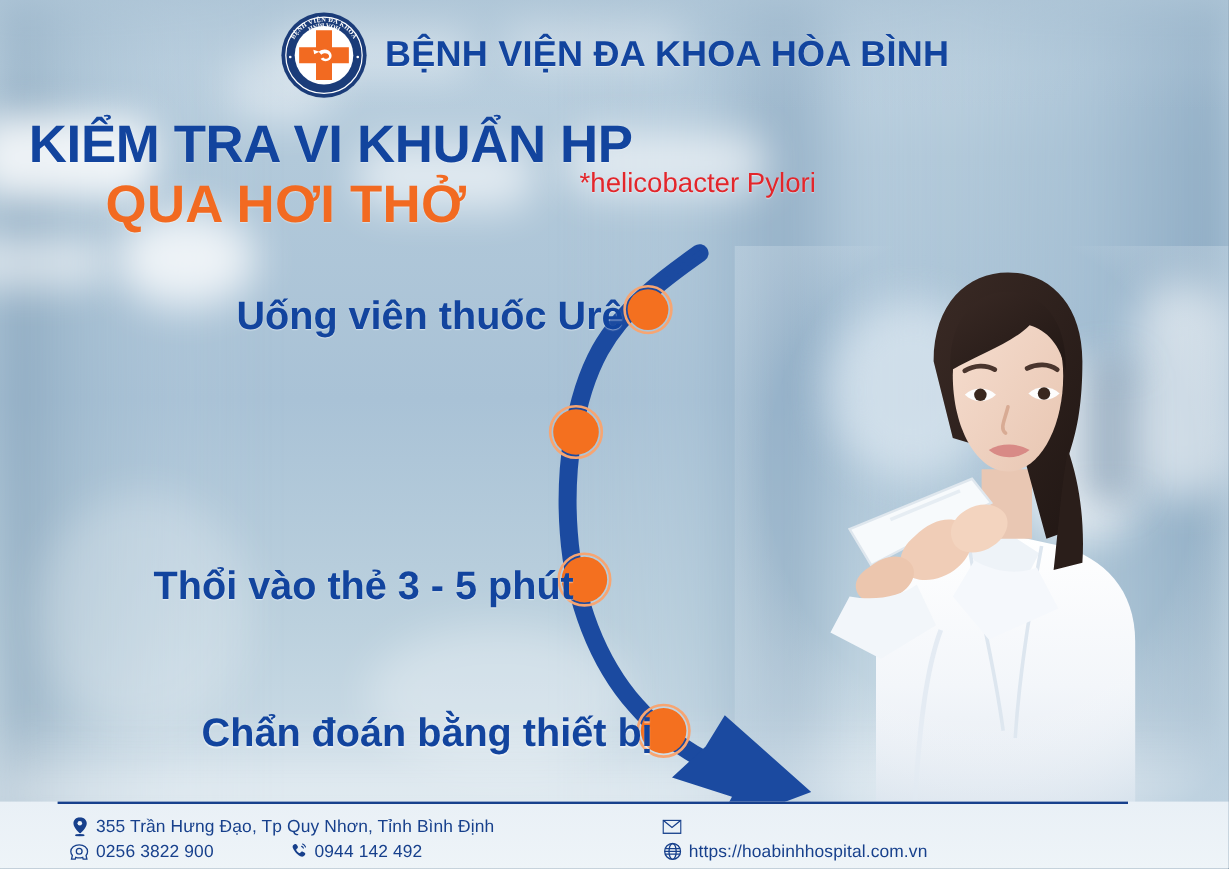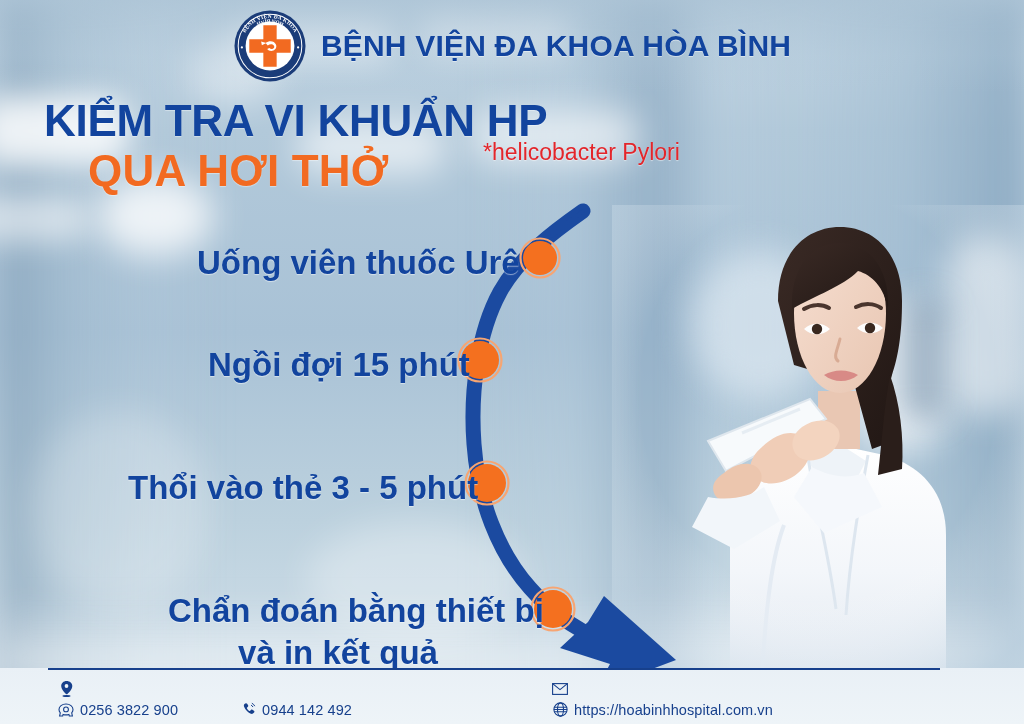--- a/index.html
+++ b/index.html
@@ -54,21 +54,21 @@
     font-size:30px;font-weight:bold;letter-spacing:.2px;
     color:#12449e;white-space:nowrap;
     text-shadow:0 1px 0 rgba(255,255,255,.45);
   }
 
   
   .title-wrap{position:absolute;left:0;top:98px;width:690px;}
   .title-line1{
     font-size:44px;font-weight:bold;color:#12449e;
     letter-spacing:-.3px;white-space:nowrap;
-    margin-left:44px;line-height:1.05;
+    margin-left:24px;line-height:1.05;
     text-shadow:0 1px 1px rgba(255,255,255,.4);
   }
   .title-line2{
     font-size:44px;font-weight:bold;color:#f26a21;
     letter-spacing:.2px;white-space:nowrap;
     margin-left:88px;line-height:1.05;margin-top:4px;
     text-shadow:0 1px 1px rgba(255,255,255,.4);
   }
   .title-note{
     position:absolute;left:483px;top:41px;
@@ -262,41 +262,40 @@
       <circle class="dot-ring" cx="487" cy="483" r="21.5"></circle>
     </g>
     <g>
       <circle class="dot-core" cx="553" cy="609" r="19"></circle>
       <circle class="dot-ring" cx="553" cy="609" r="21.5"></circle>
     </g>
   </svg>
 
   <div class="steps">
     <div class="step s1">Uống viên thuốc Urê</div>
-    <div class="step s2">Ngồi đợi 15 phút</div>
     <div class="step s3">Thổi vào thẻ 3 - 5 phút</div>
     <div class="step s4">
       <div>Chẩn đoán bằng thiết bị</div>
-      <div>và in kết quả</div>
     </div>
   </div>
 
   <div class="footer-band"></div>
   <div class="footer-rule"></div>
 
   <div class="footer">
     <div class="fcol left">
       <div class="frow">
         <span class="ic">
           <svg width="13" height="16" viewBox="0 0 13 16">
               <path d="M6.5 0C3.5 0 1.2 2.2 1.2 5c0 3.6 4.4 7.6 5 8.1.3.3.8.3 1.1 0 .7-.6 5-4.5 5-8.1C12.3 2.2 9.9 0 6.5 0z" fill="#17408c"></path>
               <circle cx="6.5" cy="5" r="1.9" fill="#eef4f8"></circle>
               <ellipse cx="6.5" cy="15" rx="4" ry="1" fill="#17408c"></ellipse>
             </svg>
         </span>
+        <span class="ftxt">355 Trần Hưng Đạo, Tp Quy Nhơn, Tỉnh Bình Định</span>
       </div>
       <div class="fsplit">
         <div class="frow">
           <span class="ic">
             <svg width="16" height="14" viewBox="0 0 16 14">
                 <path d="M8 1C4 1 1 3.4 1 6.6c0 1.3.5 2.4 1.3 3.3L1.6 13h3.1l.4-1.6c.9.3 1.9.5 2.9.5s2-.2 2.9-.5l.4 1.6h3.1l-.7-3.1c.8-.9 1.3-2 1.3-3.3C15 3.4 12 1 8 1z" fill="none" stroke="#17408c" stroke-width="1.1"></path>
                 <circle cx="8" cy="6.4" r="2.4" fill="none" stroke="#17408c" stroke-width="1.1"></circle>
               </svg>
           </span>
           <span class="ftxt">0256 3822 900</span>

